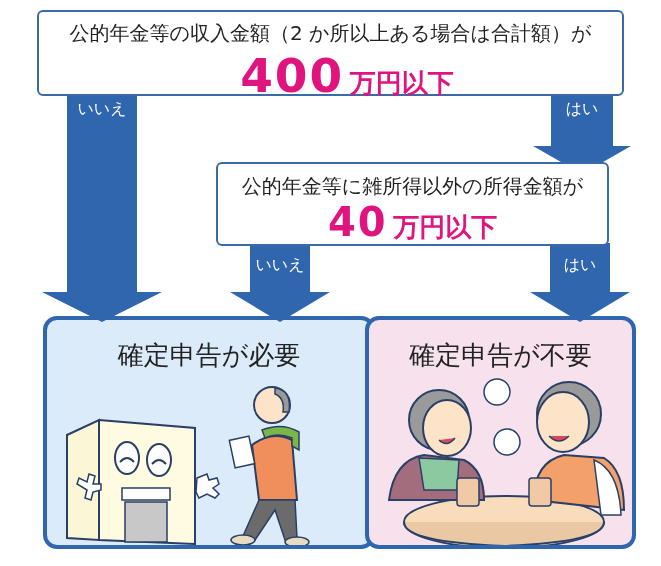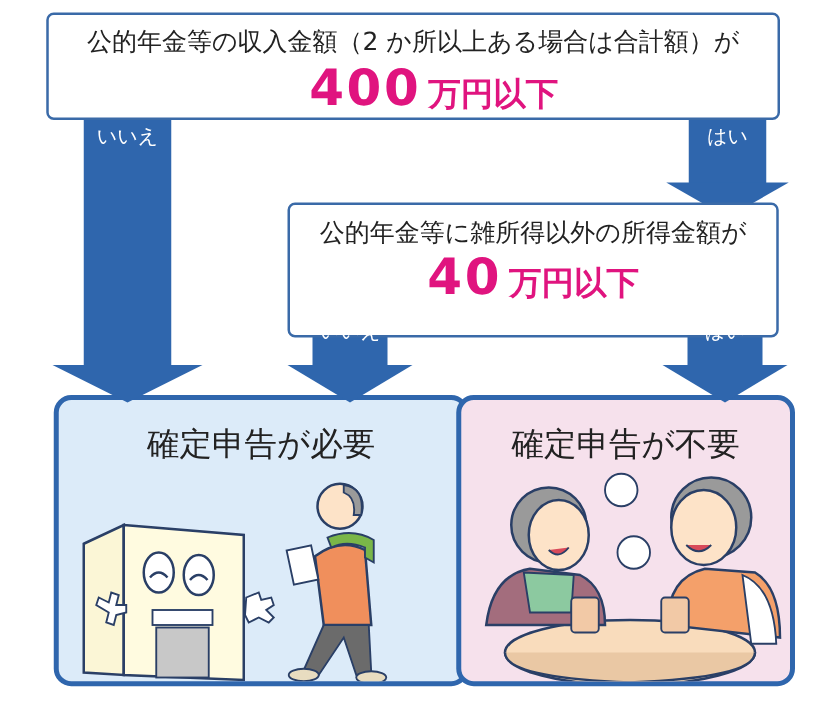--- a/index.html
+++ b/index.html
@@ -16,34 +16,34 @@
     .rbox { position: absolute; border: 4px solid #2f66ad; border-radius: 14px; box-sizing: border-box; z-index: 1; overflow: hidden; }
     .rtitle { position: absolute; left: 0; right: 0; top: 18px; text-align: center; font-size: 26px; color: #222; white-space: nowrap; }
     svg { position: absolute; }
   </style>
 </head>
 <body>
 
 <div class="qbox" style="left:37px; top:10px; width:587px; height:86px;">
   <div class="qtext" style="top:8px; font-size:20px;">公的年金等の収入金額（2 か所以上ある場合は合計額）が</div>
   <div class="qamount" style="top:36px;">
-    <span class="num" style="font-size:40px;margin-left:33px;">400</span>
+    <span class="num" style="font-size:47px;margin-left:33px;">400</span>
     <span class="unit" style="font-size:26px;">万円以下</span>
   </div>
 </div>
 
 <div class="shaft" style="left:67px; top:93px; width:70px; height:200px;"></div>
 <div class="head" style="left:42px; top:292px; border-width:30px 60px 0 60px;"></div>
 <div class="alabel" style="left:67px; top:99px; width:70px;">いいえ</div>
 
 <div class="shaft" style="left:551px; top:93px; width:62px; height:54px;"></div>
 <div class="head" style="left:533px; top:146px; border-width:28px 49px 0 49px;"></div>
 <div class="alabel" style="left:551px; top:99px; width:62px;">はい</div>
 
-<div class="qbox" style="left:230px; top:162px; width:393px; height:108px;">
+<div class="qbox" style="left:216px; top:162px; width:393px; height:84px;">
   <div class="qtext" style="top:9px; font-size:20px;">公的年金等に雑所得以外の所得金額が</div>
   <div class="qamount" style="top:35px;">
     <span class="num" style="font-size:40px;">40</span>
     <span class="unit" style="font-size:26px;">万円以下</span>
   </div>
 </div>
 
 <div class="shaft" style="left:250px; top:243px; width:60px; height:50px;"></div>
 <div class="head" style="left:230px; top:292px; border-width:30px 50px 0 50px;"></div>
 <div class="alabel" style="left:250px; top:255px; width:60px;">いいえ</div>

